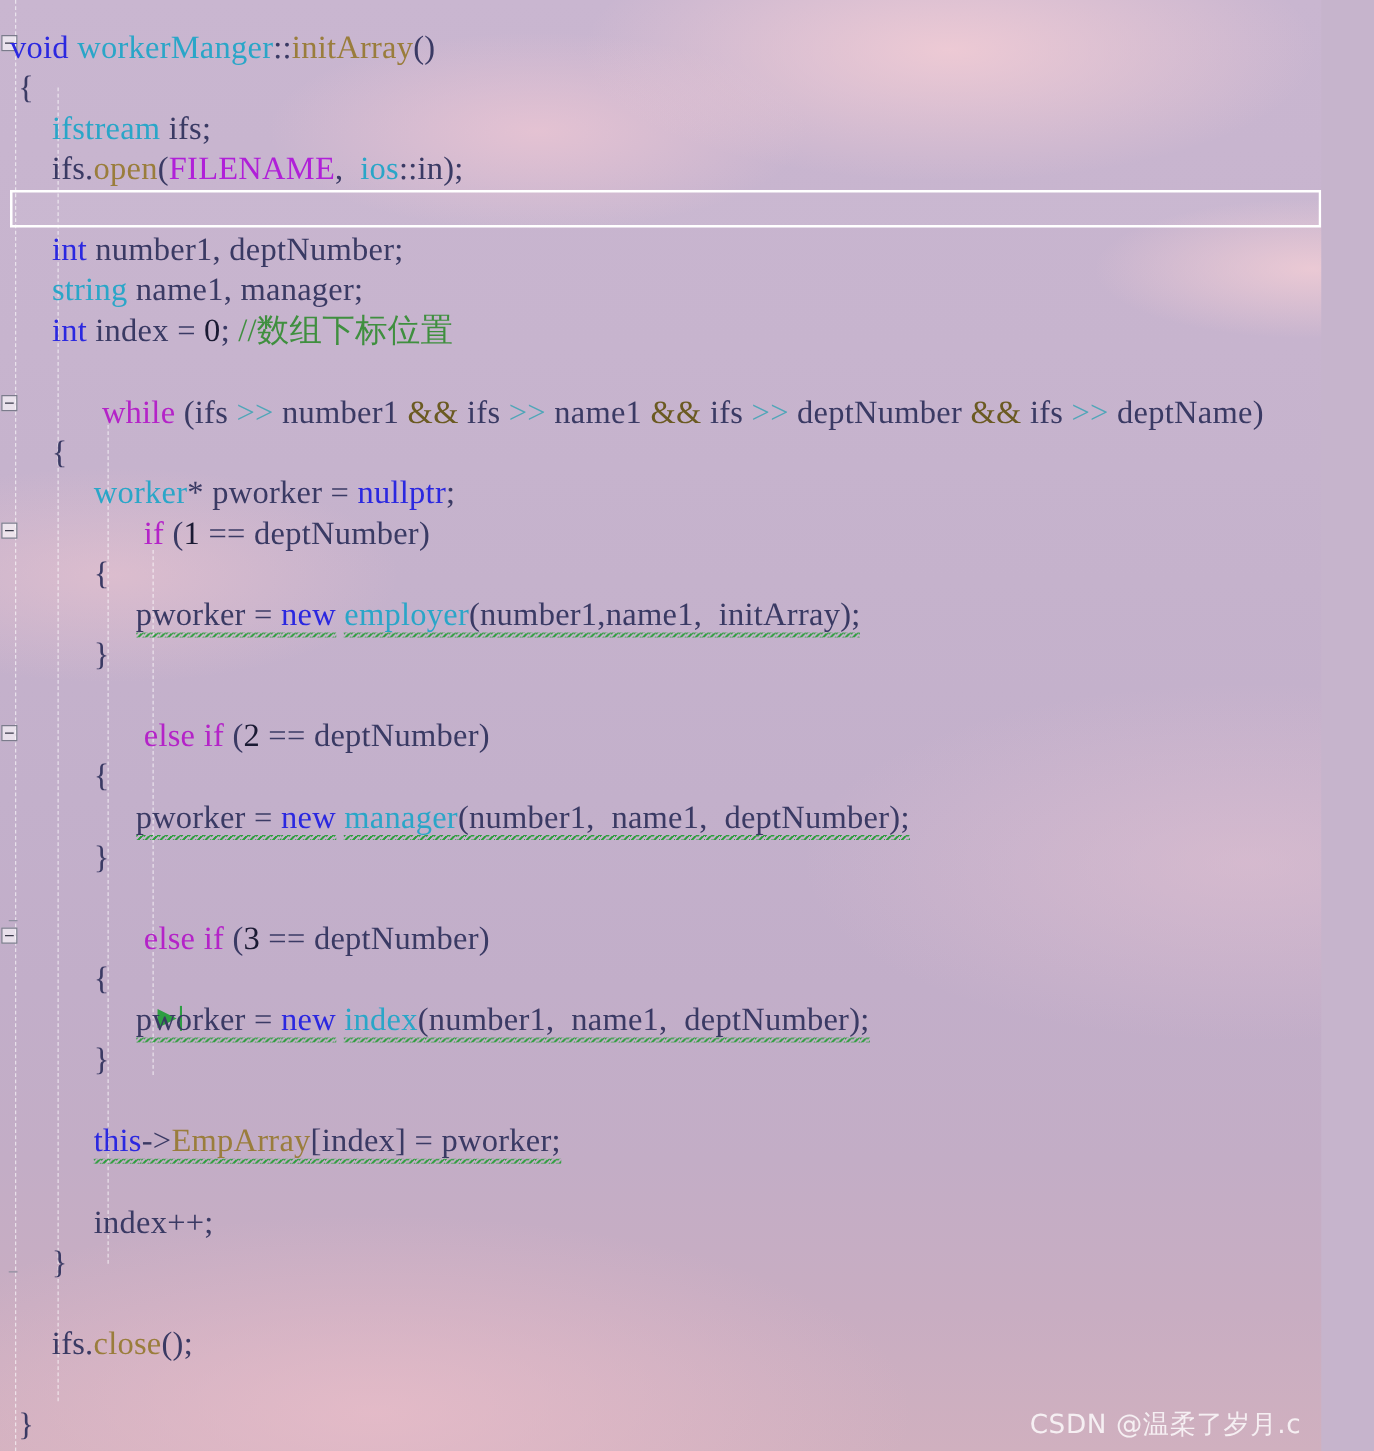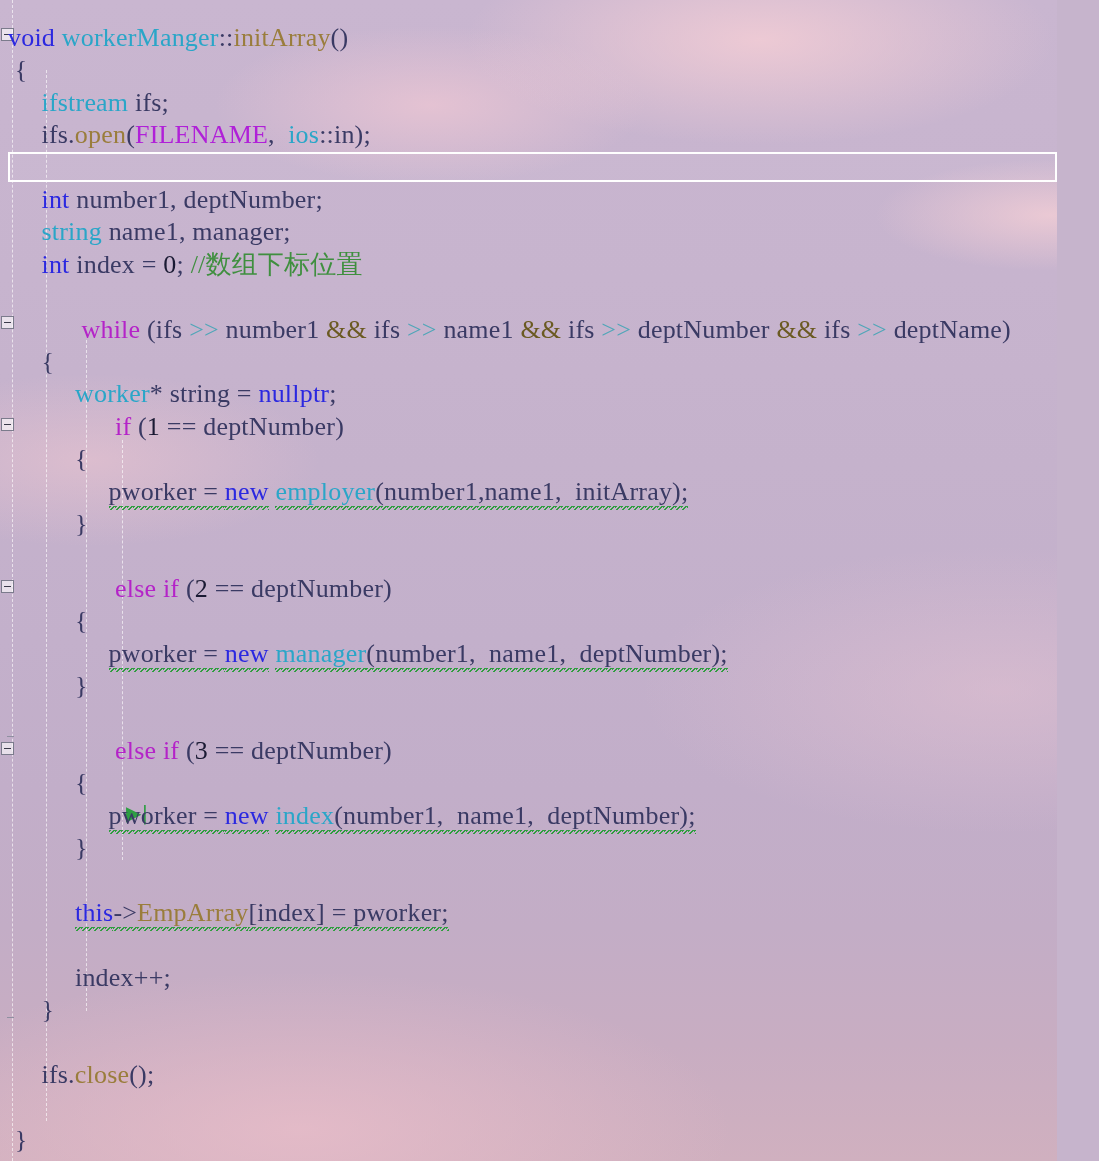--- a/index.html
+++ b/index.html
@@ -122,21 +122,21 @@
       <div class="ln" style="top: 52.4px; left: 8px;"><span class="plain"> {</span></div>
       <div class="ln" style="top: 84.8px; left: 8px;"><span class="plain">     </span><span class="typ">ifstream</span><span class="plain"> ifs;</span></div>
       <div class="ln" style="top: 117.2px; left: 8px;"><span class="plain">     ifs.</span><span class="fn">open</span><span class="plain">(</span><span class="mac">FILENAME</span><span class="plain">,  </span><span class="typ">ios</span><span class="plain">::</span><span class="plain">in</span><span class="plain">);</span></div>
       <div class="ln" style="top: 149.6px; left: 8px;"><span class="plain"></span></div>
       <div class="ln" style="top: 182px; left: 8px;"><span class="plain">     </span><span class="kw">int</span><span class="plain"> number1, deptNumber;</span></div>
       <div class="ln" style="top: 214.4px; left: 8px;"><span class="plain">     </span><span class="typ">string</span><span class="plain"> name1, manager;</span></div>
       <div class="ln" style="top: 246.8px; left: 8px;"><span class="plain">     </span><span class="kw">int</span><span class="plain"> index = </span><span class="num">0</span><span class="plain">; </span><span class="cmt">//数组下标位置</span></div>
       <div class="ln" style="top: 279.2px; left: 8px;"><span class="plain"></span></div>
       <div class="ln" style="top: 311.6px; left: 8px;"><span class="plain">     </span><span class="kw2">while</span><span class="plain"> (ifs </span><span class="op">&gt;&gt;</span><span class="plain"> number1 </span><span class="amp">&amp;&amp;</span><span class="plain"> ifs </span><span class="op">&gt;&gt;</span><span class="plain"> name1 </span><span class="amp">&amp;&amp;</span><span class="plain"> ifs </span><span class="op">&gt;&gt;</span><span class="plain"> deptNumber </span><span class="amp">&amp;&amp;</span><span class="plain"> ifs </span><span class="op">&gt;&gt;</span><span class="plain"> deptName)</span></div>
       <div class="ln" style="top: 344px; left: 8px;"><span class="plain">     {</span></div>
-      <div class="ln" style="top: 376.4px; left: 8px;"><span class="plain">          </span><span class="typ">worker</span><span class="plain">* string = </span><span class="kw">nullptr</span><span class="plain">;</span></div>
+      <div class="ln" style="top: 376.4px; left: 8px;"><span class="plain">          </span><span class="typ">worker</span><span class="plain">* pworker = </span><span class="kw">nullptr</span><span class="plain">;</span></div>
       <div class="ln" style="top: 408.8px; left: 8px;"><span class="plain">          </span><span class="kw2">if</span><span class="plain"> (</span><span class="num">1</span><span class="plain"> == deptNumber)</span></div>
       <div class="ln" style="top: 441.2px; left: 8px;"><span class="plain">          {</span></div>
       <div class="ln" style="top: 473.6px; left: 8px;"><span class="plain">               </span><span class="plain sq">pworker = </span><span class="kw sq">new</span><span class="plain"> </span><span class="typ sq">employer</span><span class="plain sq">(number1,name1,  initArray);</span></div>
       <div class="ln" style="top: 506px; left: 8px;"><span class="plain">          }</span></div>
       <div class="ln" style="top: 538.4px; left: 8px;"><span class="plain"></span></div>
       <div class="ln" style="top: 570.8px; left: 8px;"><span class="plain">          </span><span class="kw2">else if</span><span class="plain"> (</span><span class="num">2</span><span class="plain"> == deptNumber)</span></div>
       <div class="ln" style="top: 603.2px; left: 8px;"><span class="plain">          {</span></div>
       <div class="ln" style="top: 635.6px; left: 8px;"><span class="plain">               </span><span class="plain sq">pworker = </span><span class="kw sq">new</span><span class="plain"> </span><span class="typ sq">manager</span><span class="plain sq">(number1,  name1,  deptNumber);</span></div>
       <div class="ln" style="top: 668px; left: 8px;"><span class="plain">          }</span></div>
       <div class="ln" style="top: 700.4px; left: 8px;"><span class="plain"></span></div>
@@ -148,13 +148,14 @@
       <div class="ln" style="top: 894.8px; left: 8px;"><span class="plain">          </span><span class="kw sq">this</span><span class="plain sq">-&gt;</span><span class="fn sq">EmpArray</span><span class="plain sq">[index] = pworker;</span></div>
       <div class="ln" style="top: 927.2px; left: 8px;"><span class="plain"></span></div>
       <div class="ln" style="top: 959.6px; left: 8px;"><span class="plain">          index++;</span></div>
       <div class="ln" style="top: 992px; left: 8px;"><span class="plain">     }</span></div>
       <div class="ln" style="top: 1024.4px; left: 8px;"><span class="plain"></span></div>
       <div class="ln" style="top: 1056.8px; left: 8px;"><span class="plain">     ifs.</span><span class="fn">close</span><span class="plain">();</span></div>
       <div class="ln" style="top: 1089.2px; left: 8px;"><span class="plain"></span></div>
       <div class="ln" style="top: 1121.6px; left: 8px;"><span class="plain"> }</span></div>
     </div>
 
+  <div class="watermark">CSDN @温柔了岁月.c</div>
 </div>
 
 </body></html>

